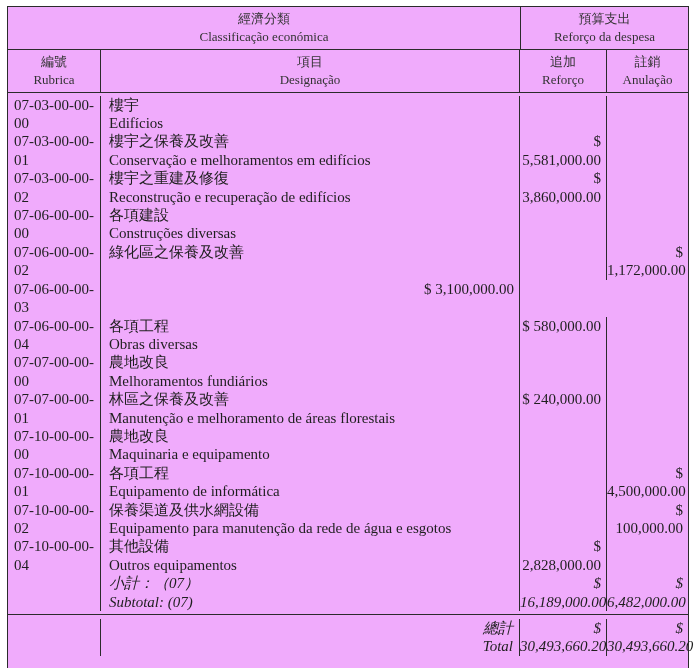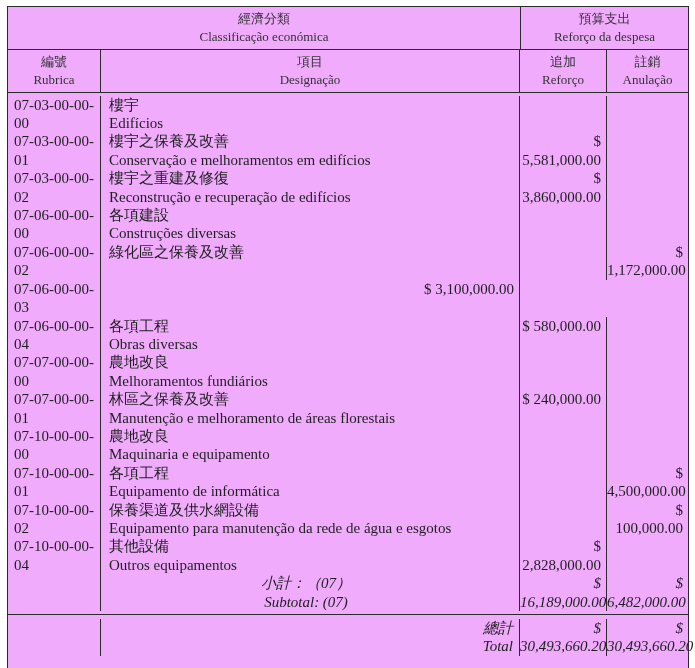--- a/index.html
+++ b/index.html
@@ -31,21 +31,21 @@
   .sep { border-right: 1px solid #2b2b2b; }
 
   .body-block { padding-top: 3px; }
   .brow > .cell { font-size: 15px; line-height: 18.4px; font-family: Liberation Serif, serif; }
   .c1 { border-right: 1px solid #2b2b2b; padding-left: 6px; }
   .c2 { border-right: 1px solid #2b2b2b; padding-left: 8px; }
   .c3 { border-right: 1px solid #2b2b2b; text-align: right; padding-right: 5px; }
   .c4 { text-align: right; padding-right: 5px; }
 
   .subtotal-row { padding-bottom: 3px; }
-  .subtotal-row .c2 { text-align: center; padding-right: 16px; }
+  .subtotal-row .c2 { text-align: left; padding-right: 16px; }
   .italic { font-style: italic; }
 
   .total-block {
     border-top: 1px solid #2b2b2b;
     border-bottom: 3px solid #15803d;
     padding: 4px 0 19px 0;
   }
   .total-block .c2 { text-align: right; padding-right: 6px; }
   .bottom-gap { height: 6px; }
 </style>

